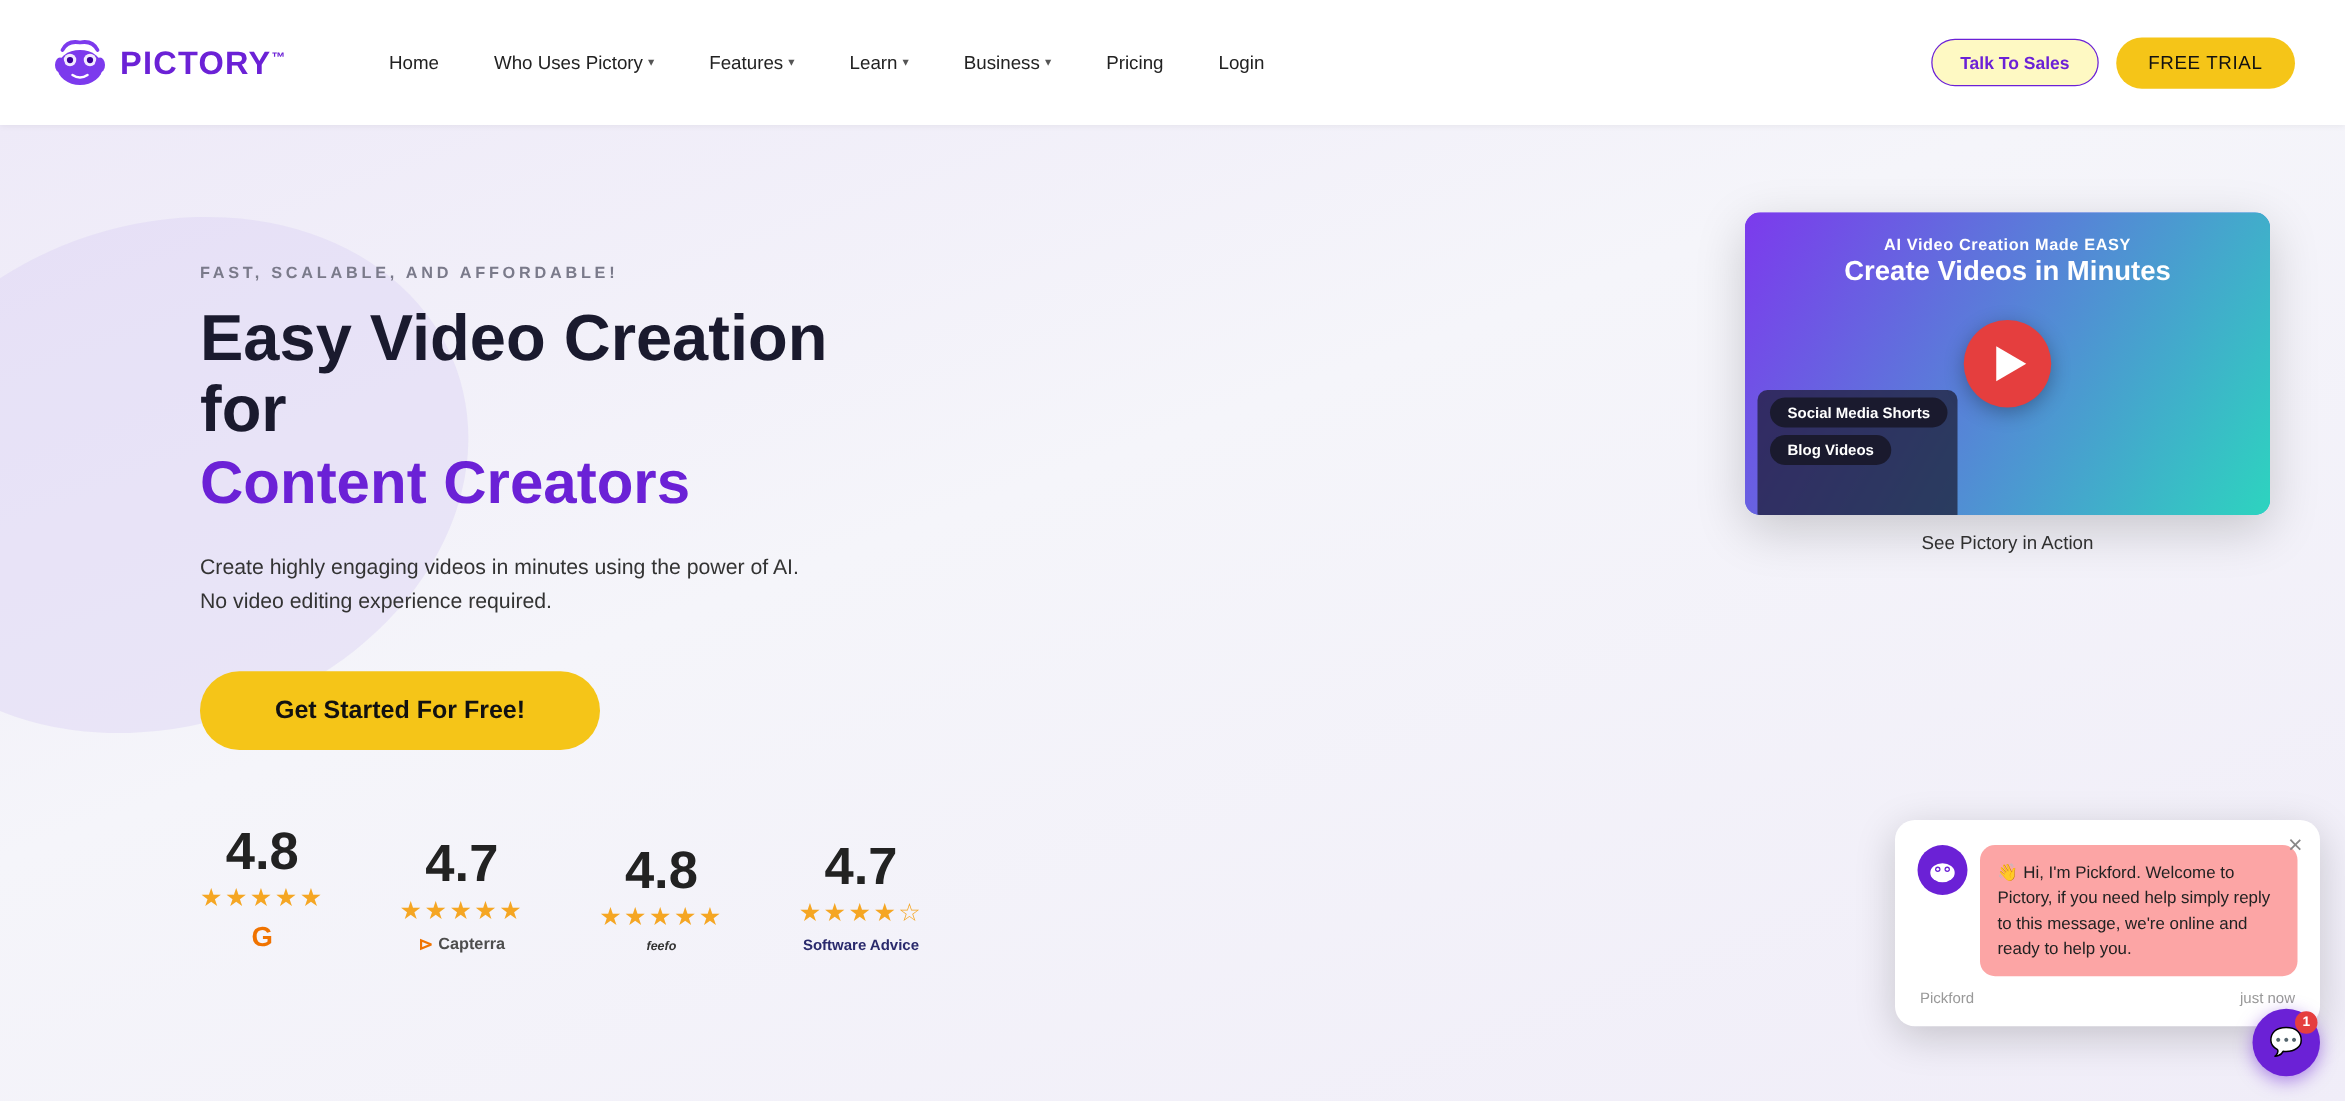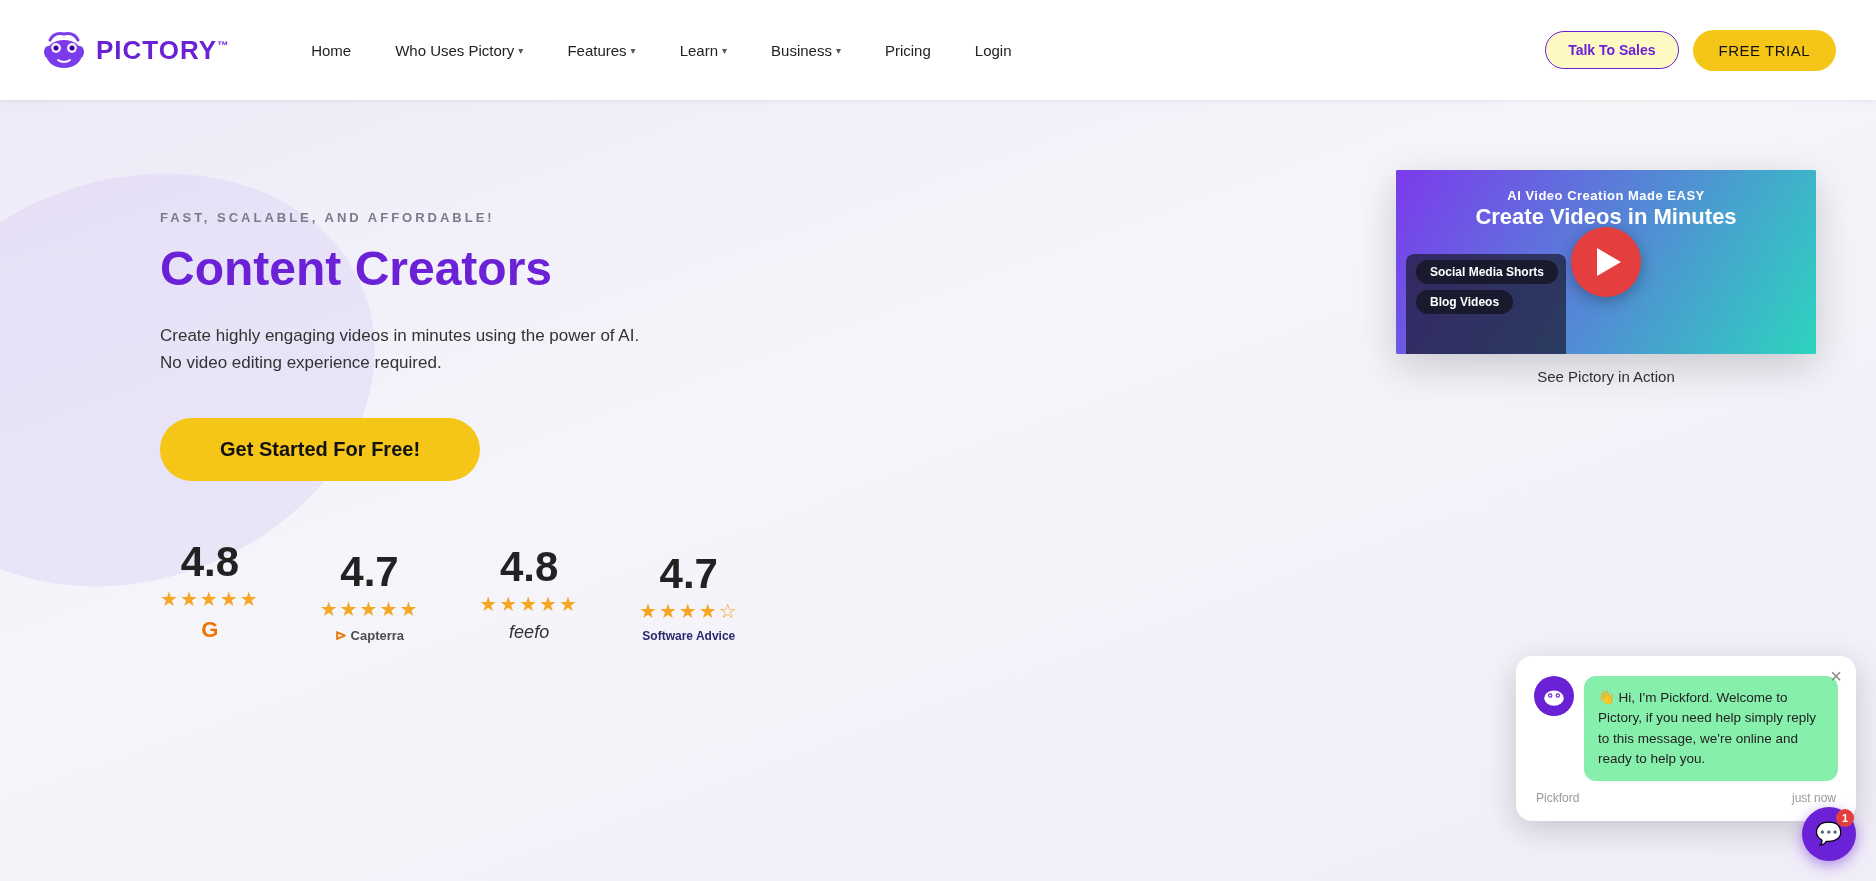--- a/index.html
+++ b/index.html
@@ -174,35 +174,35 @@
       font-size: 13px;
       color: #555;
       display: flex;
       align-items: center;
       gap: 4px;
       margin-top: 2px;
       font-weight: 600;
     }
     .brand-g { color: #f07300; font-size: 22px; font-weight: 900; }
     .brand-capterra { color: #4d4d4d; font-size: 13px; }
-    .brand-feefo { font-style: italic; color: #333; font-size: 18px; font-weight: 400; }
+    .brand-feefo { font-style: italic; color: #333; font-size: 10px; font-weight: 700; }
     .brand-sa { color: #2a2a6c; font-size: 12px; font-weight: 700; }
 
     
     .hero-right {
       position: absolute;
       right: 60px;
       top: 70px;
       z-index: 2;
     }
     .video-thumb {
       width: 420px;
-      height: 184px;
+      height: 242px;
       background: linear-gradient(135deg, #7c3aed 0%, #06b6d4 100%);
-      border-radius: 2px;
+      border-radius: 12px;
       position: relative;
       overflow: hidden;
       box-shadow: 0 12px 40px rgba(0,0,0,0.18);
       cursor: pointer;
     }
     .video-bg-gradient {
       position: absolute;
       inset: 0;
       background: linear-gradient(120deg, #7c3aed 0%, #2dd4bf 100%);
     }
@@ -324,21 +324,21 @@
       height: 40px;
       background: #6b21d6;
       border-radius: 50%;
       display: flex;
       align-items: center;
       justify-content: center;
       flex-shrink: 0;
       font-size: 20px;
     }
     .chat-bubble {
-      background: #86efac;
+      background: #fca5a5;
       border-radius: 12px;
       padding: 12px 14px;
       font-size: 13.5px;
       color: #222;
       line-height: 1.5;
       flex: 1;
     }
     .chat-meta {
       display: flex;
       justify-content: space-between;
@@ -427,20 +427,21 @@
 
   <div class="nav-actions">
     <button class="btn-talk">Talk To Sales</button>
     <button class="btn-free-trial">FREE TRIAL</button>
   </div>
 </nav>
 
 <section class="hero">
   <div class="hero-left">
     <p class="hero-tag">FAST, SCALABLE, AND AFFORDABLE!</p>
+    <h1 class="hero-title-dark">Easy Video Creation for</h1>
     <h1 class="hero-title-purple">Content Creators</h1>
     <p class="hero-desc">Create highly engaging videos in minutes using the power of AI. No video editing experience required.</p>
     <button class="btn-get-started">Get Started For Free!</button>
 
     
     <div class="ratings-row" style="padding-left:0; margin-top:60px;">
       <div class="rating-item">
         <span class="rating-number">4.8</span>
         <span class="stars">★★★★★</span>
         <span class="rating-brand">

